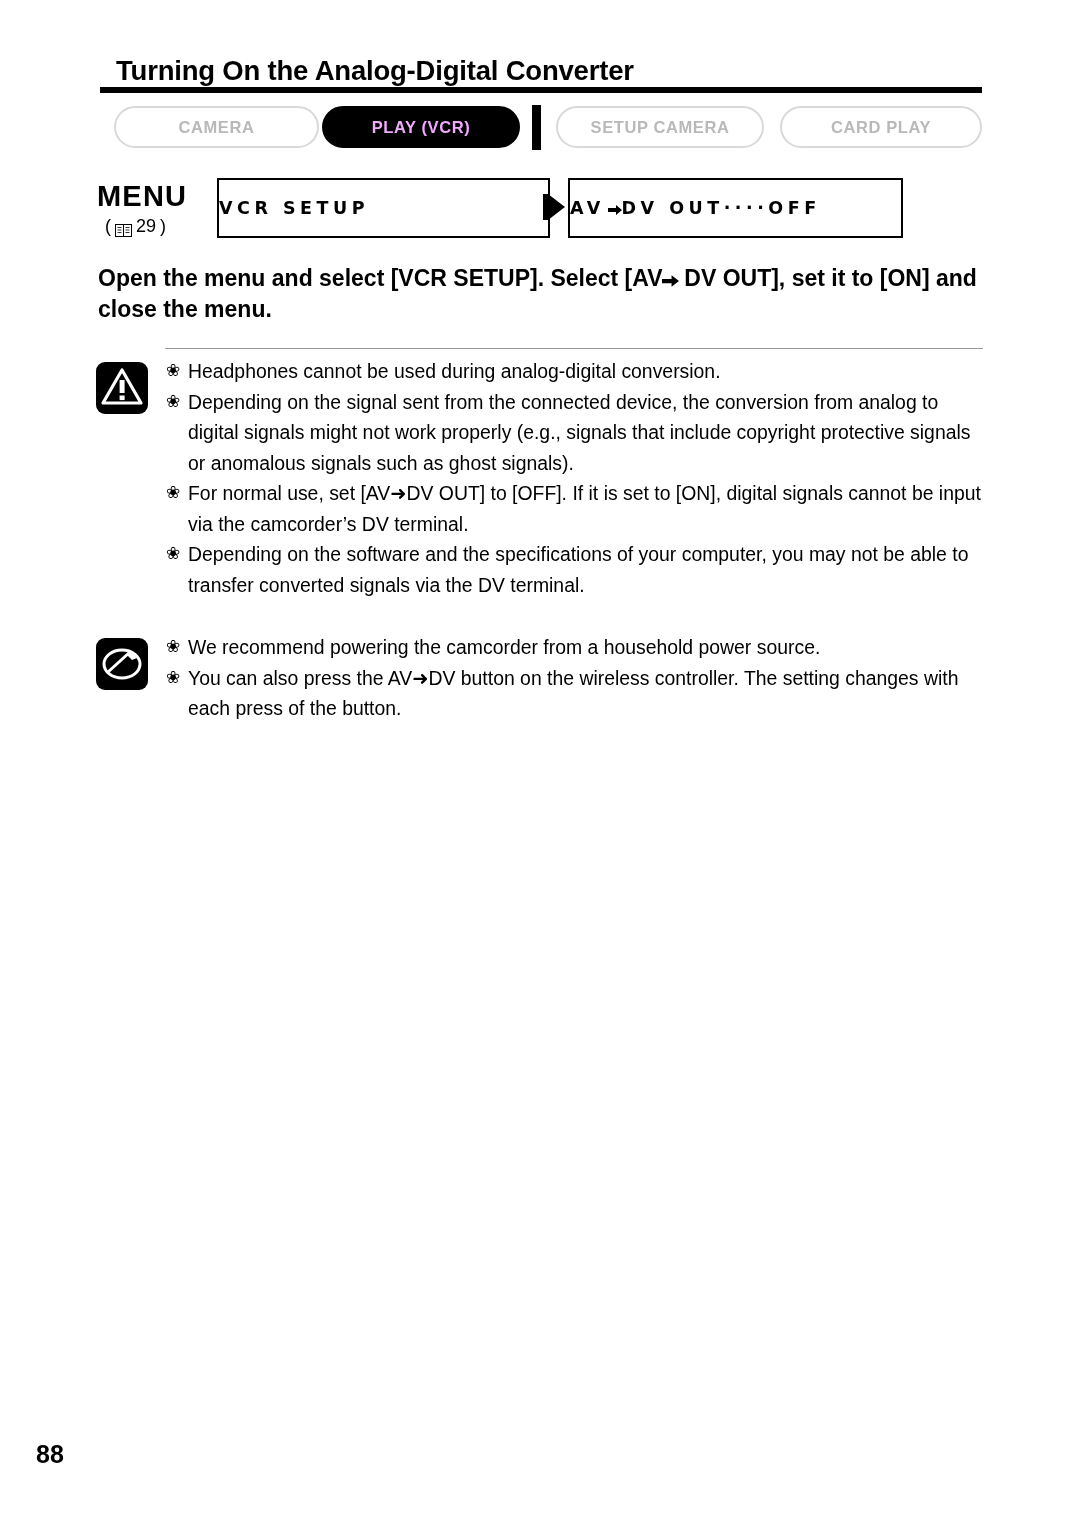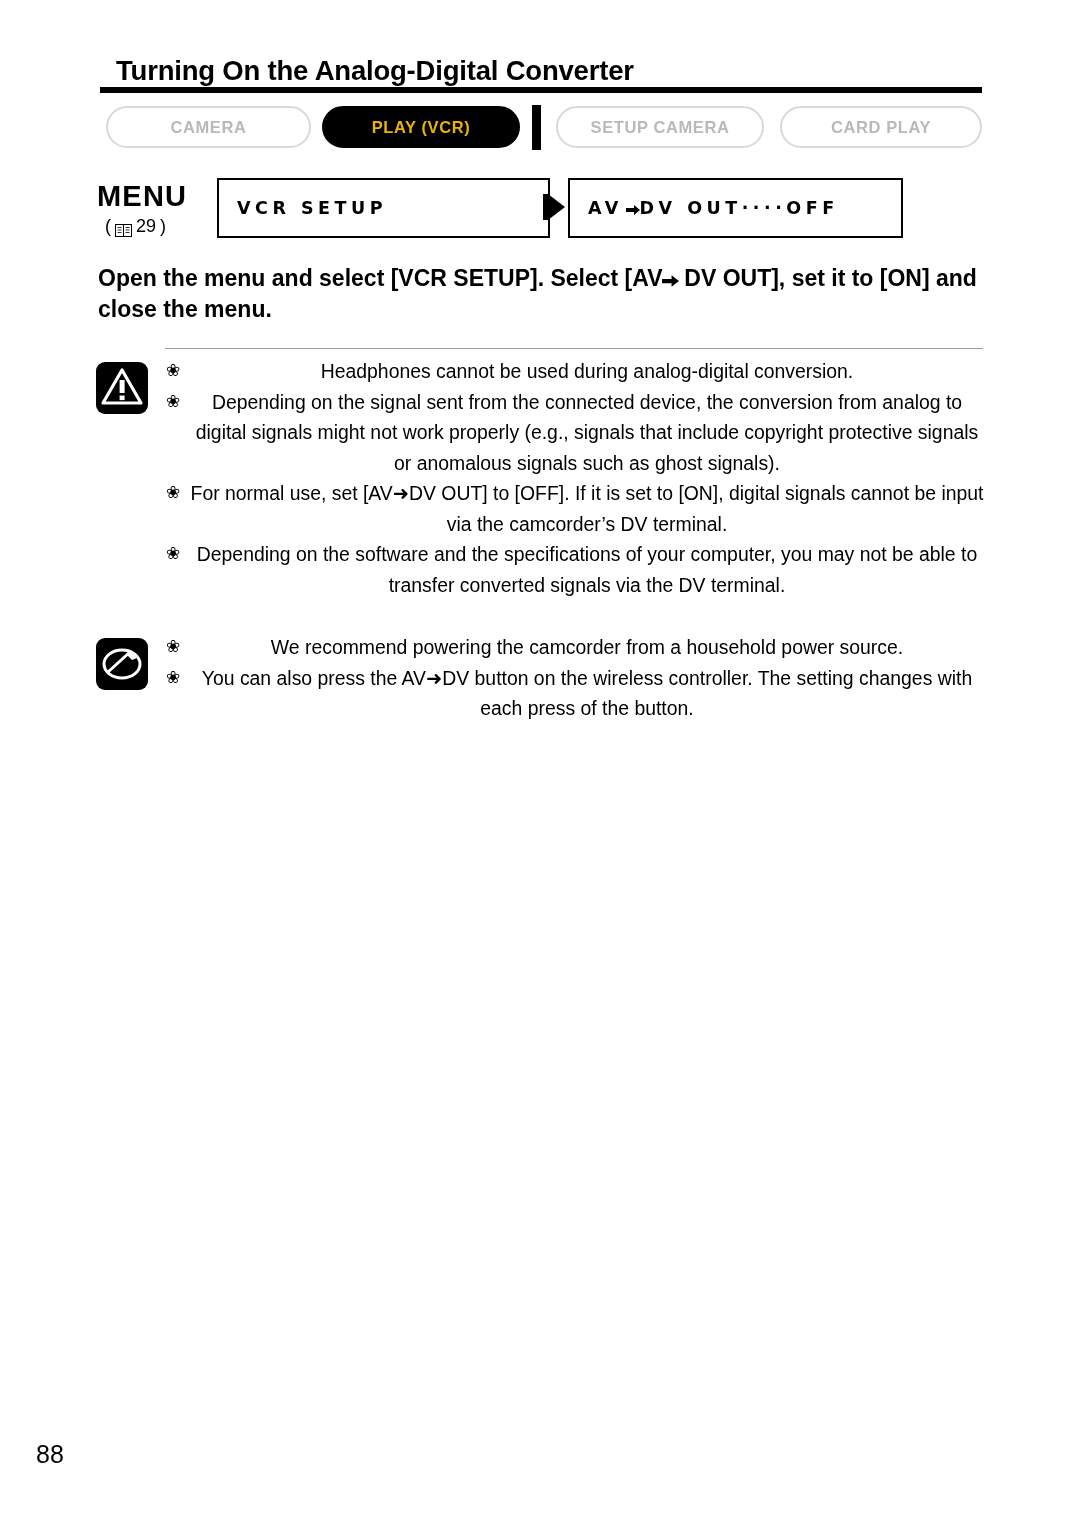--- a/index.html
+++ b/index.html
@@ -63,23 +63,23 @@
     justify-content: center;
     font-size: 16.5px;
     font-weight: bold;
     letter-spacing: 0.6px;
     color: #b9b9b9;
     background: #ffffff;
   }
   .tab.active {
     background: #000000;
     border-color: #000000;
-    color: #eab308;
-  }
-  .tab-camera   { left: 8px;   width: 205px; align-items: center; }
+    color: #f0abfc;
+  }
+  .tab-camera   { left: 16px;   width: 205px; align-items: center; }
   .tab-play     { left: 224px; width: 198px; }
   .tab-cardcam  { left: 458px; width: 208px; }
   .tab-cardplay { left: 682px; width: 202px; }
   .tab-divider {
     position: absolute;
     left: 434px;
     top: -1px;
     width: 9px;
     height: 45px;
     background: #000;
@@ -131,21 +131,20 @@
     top: 178px;
     width: 335px;
     height: 60px;
     text-align: right;
   }
   .lcd-text {
     font-family: "DejaVu Sans", sans-serif;
     font-size: 17.5px;
     font-weight: bold;
     letter-spacing: 4.5px;
-    margin-left: 18px;
     white-space: nowrap;
   }
   .lcd-arrow {
     position: absolute;
     left: 548px;
     top: 194px;
     width: 0;
     height: 0;
     border-top: 13px solid transparent;
     border-bottom: 13px solid transparent;
@@ -214,38 +213,37 @@
   }
   .bullet {
     flex: 0 0 auto;
     width: 22px;
     font-size: 17px;
     line-height: 30.5px;
     color: #000;
   }
   .note-text {
     flex: 1 1 auto;
-    text-align: center;
   }
   .group2 { margin-top: 32px; }
 
   
   .icon-caution, .icon-note {
     width: 52px;
     height: 52px;
     display: block;
   }
 
   
   .page-number {
     position: absolute;
     left: 36px;
     top: 1440px;
     font-size: 25px;
-    font-weight: normal;
+    font-weight: bold;
   }
 </style>
 </head>
 <body>
 
 <div class="page">
 
   <div class="title">Turning On the Analog-Digital Converter</div>
   <div class="title-rule"></div>
 

